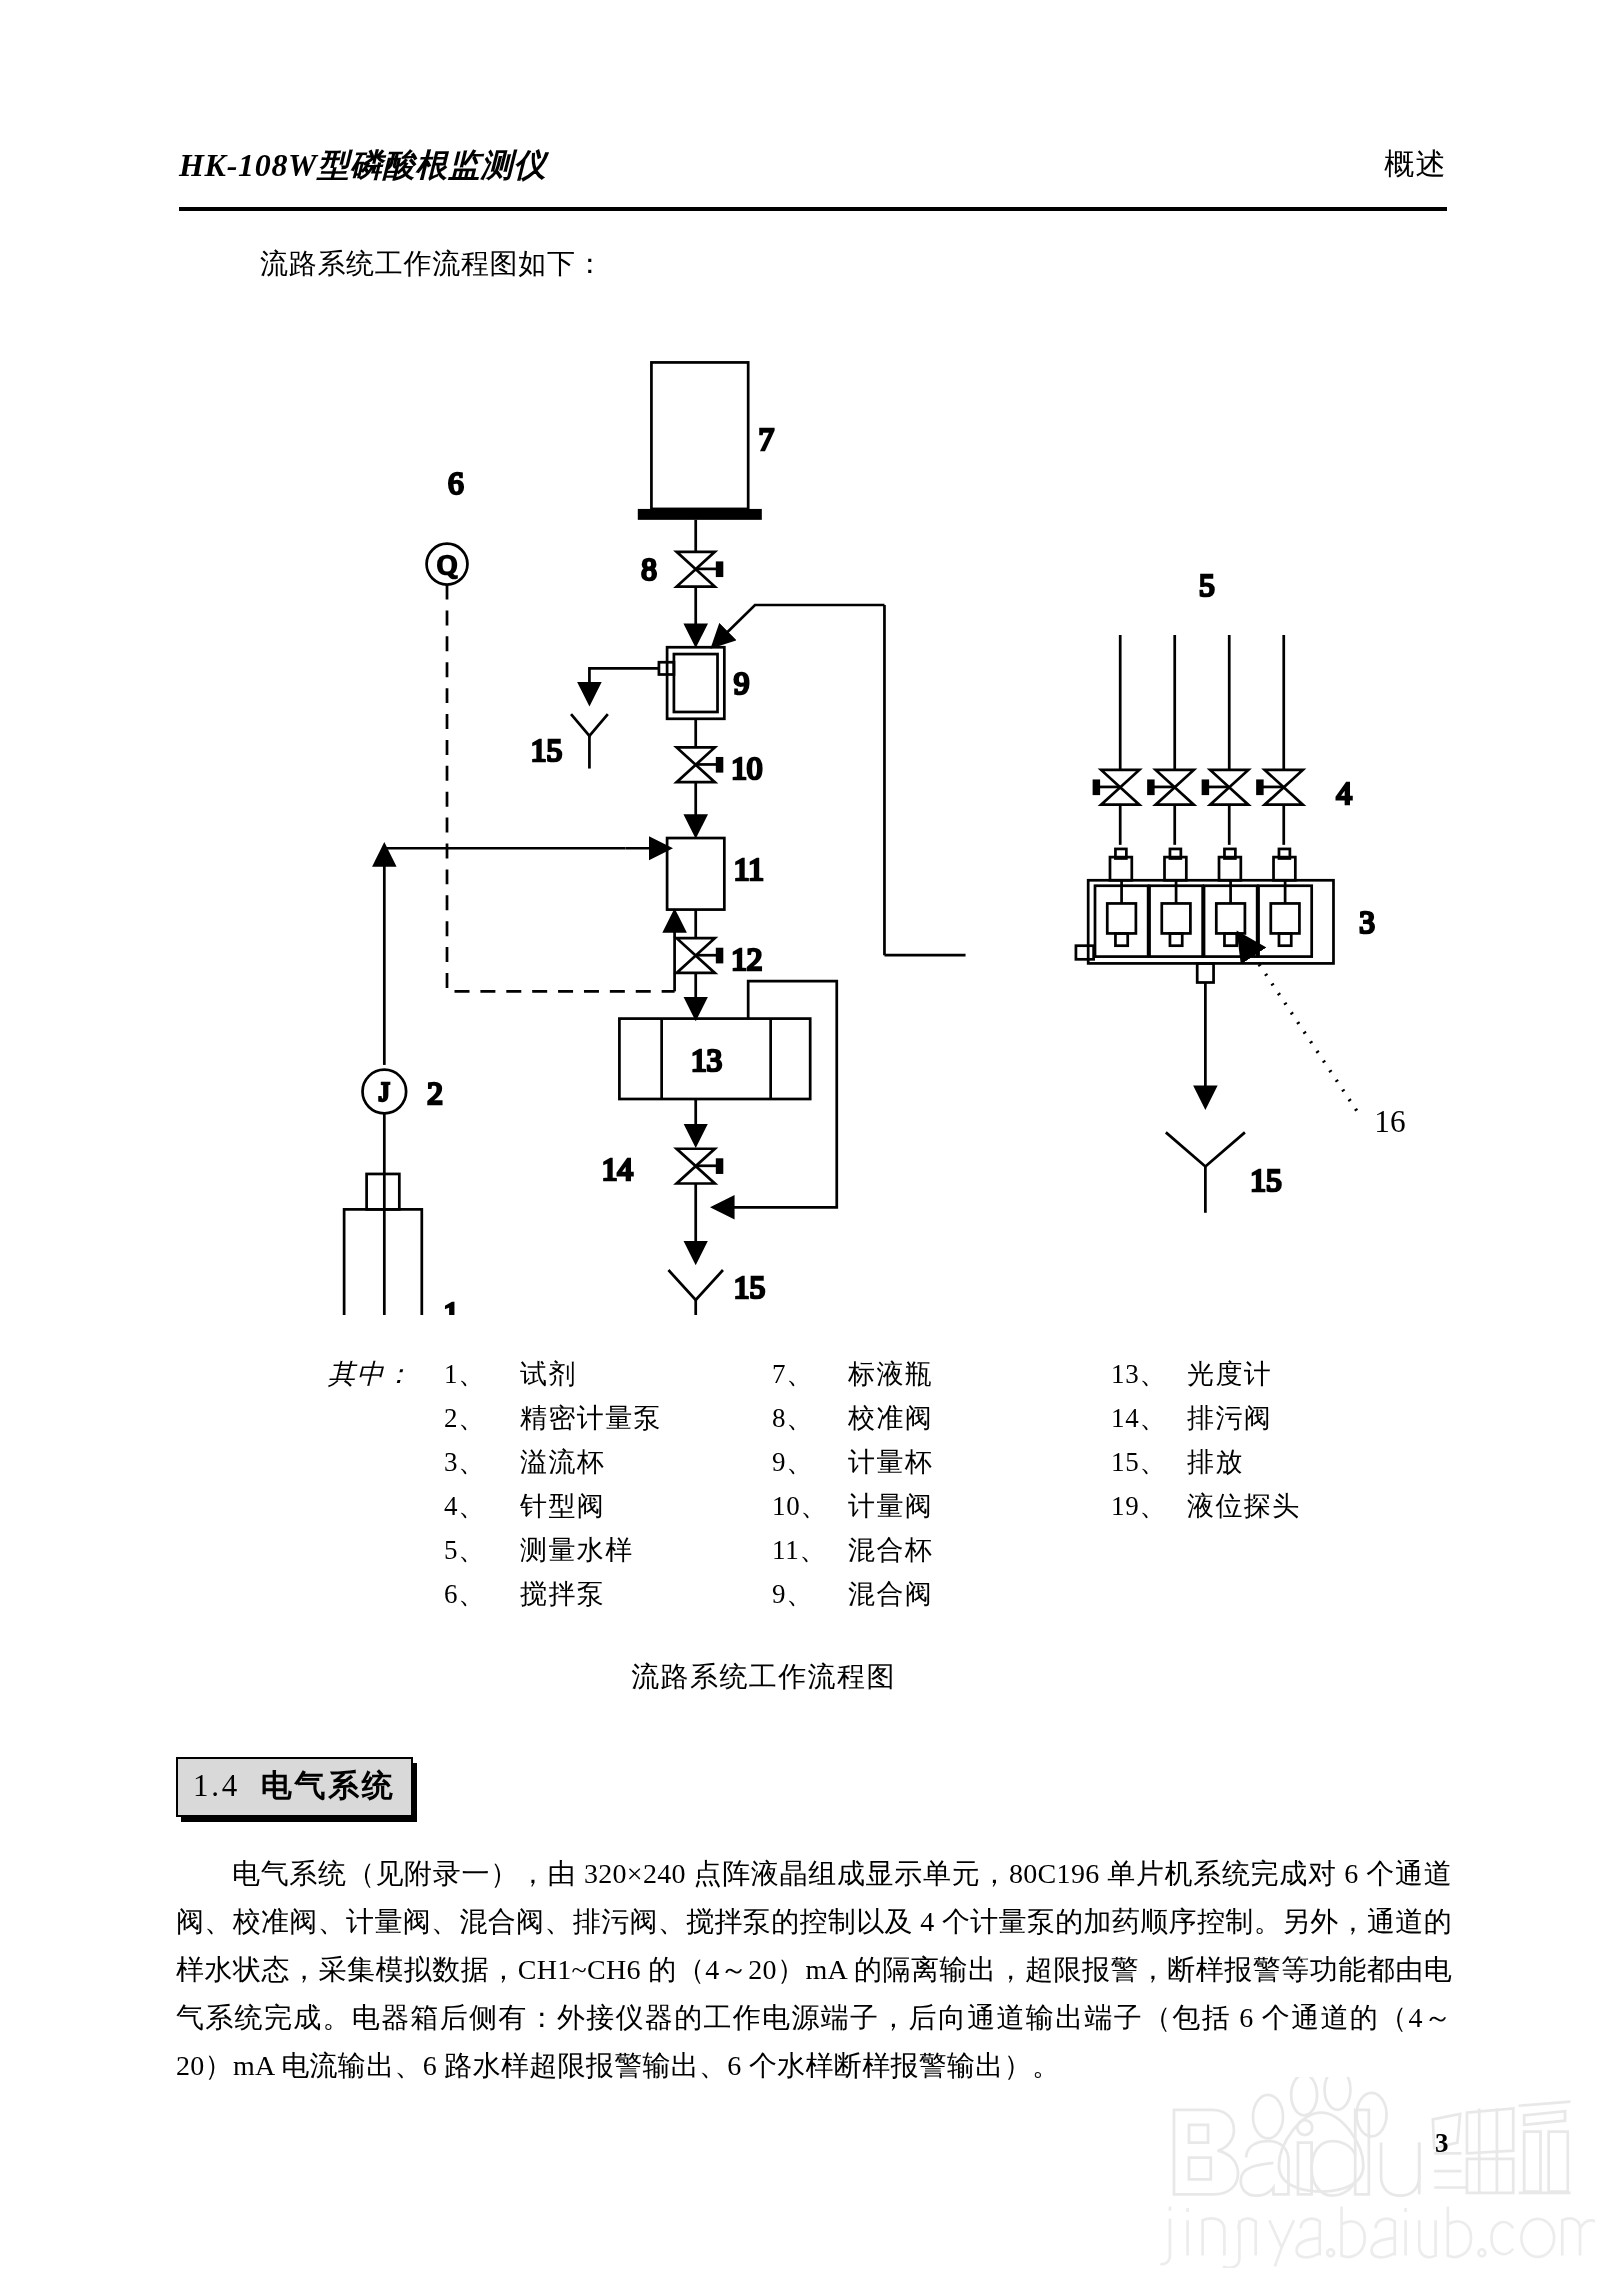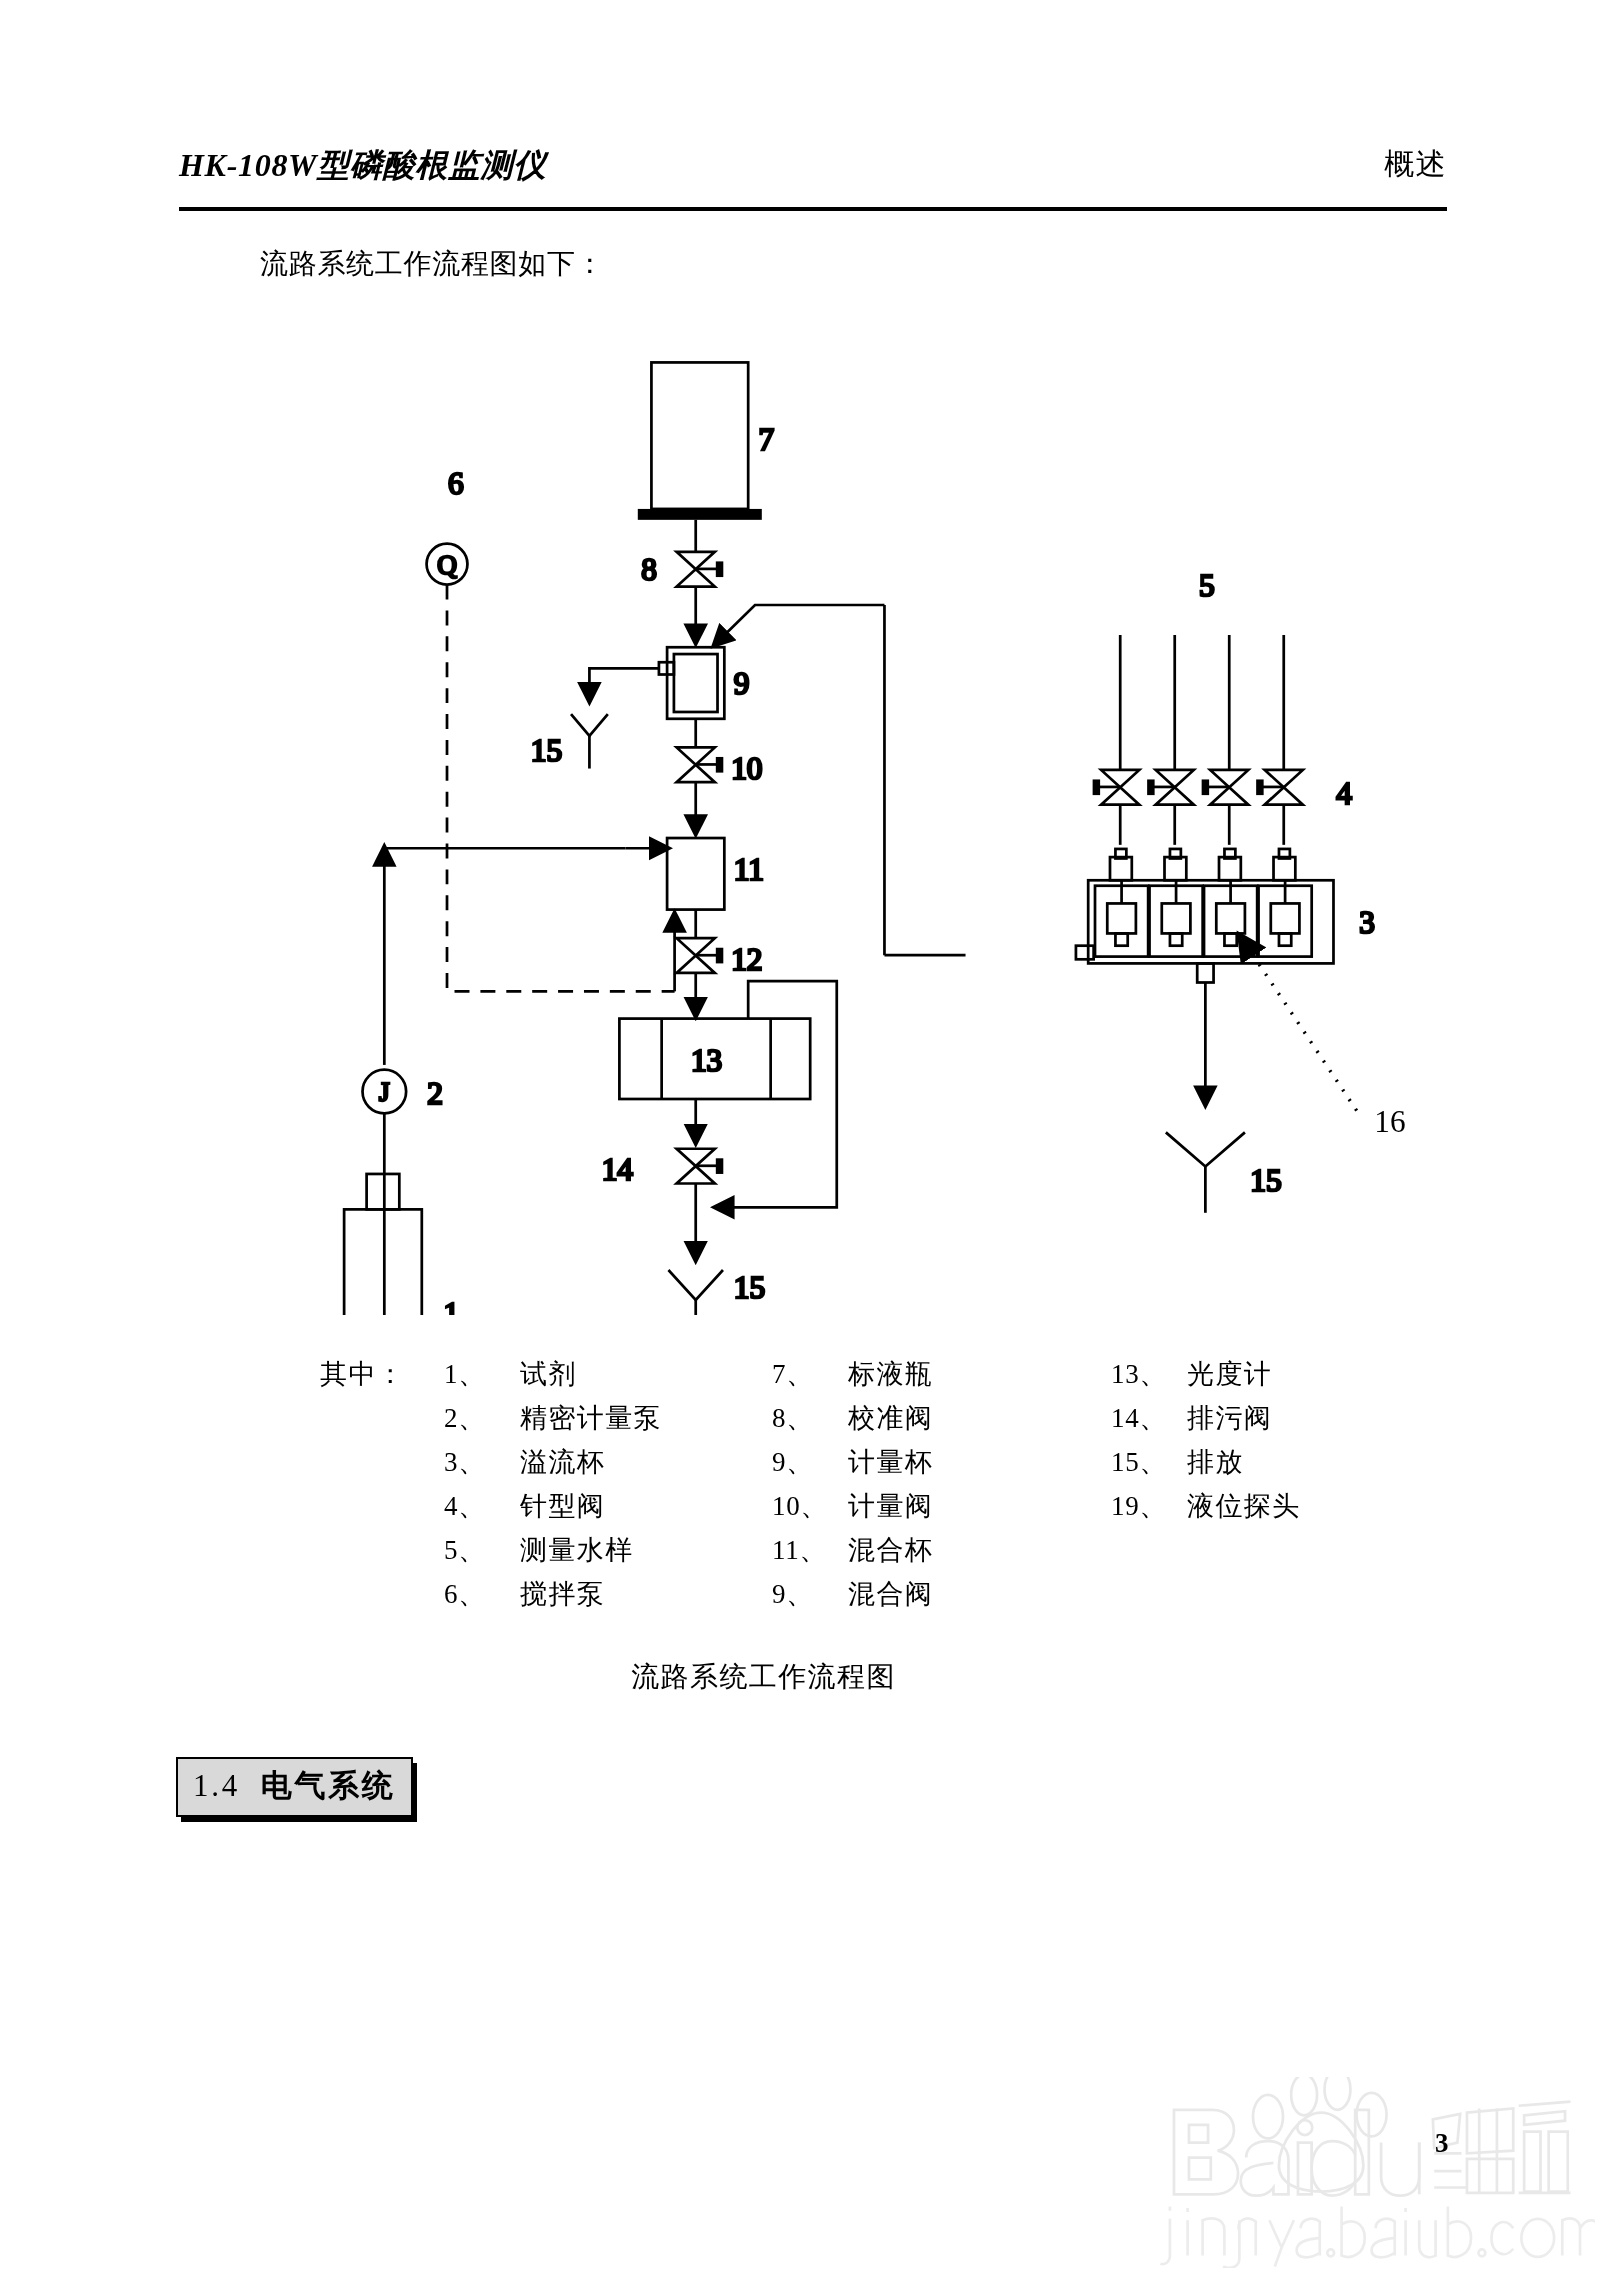--- a/index.html
+++ b/index.html
@@ -26,21 +26,21 @@
   .intro{position:absolute;left:240px;top:245px;font-size:28px;letter-spacing:0.7px;white-space:nowrap;margin-left:20px;}
 
   
   .diagram{position:absolute;left:273px;top:327px;width:1227px;height:988px;}
   .diagram svg{display:block;width:1227px;height:988px;}
   .num{font-family:"Liberation Serif","DejaVu Serif",serif;font-size:46px;fill:#000;}
   .glyph{font-family:"Liberation Serif","DejaVu Serif",serif;font-size:40px;fill:#000;}
 
   
   .legend{position:absolute;left:320px;top:1356px;width:954px;font-size:27px;}
-  .legend-lead{position:absolute;left:0px;top:0px;white-space:nowrap;letter-spacing:1.4px;}
+  .legend-lead{position:absolute;left:8px;top:0px;white-space:nowrap;letter-spacing:1.4px;font-style:italic;}
   .legend-col{position:absolute;top:0;}
   .legend-col.c1{left:124px;}
   .legend-col.c2{left:452px;}
   .legend-col.c3{left:791px;}
   .legend-row{display:flex;align-items:baseline;height:44px;white-space:nowrap;}
   .legend-idx{display:inline-block;min-width:76px;letter-spacing:0.7px;}
   .legend-txt{letter-spacing:1.4px;}
 
   
   .figcap{position:absolute;left:0;top:1658px;width:1527px;text-align:center;font-size:28px;letter-spacing:1.4px;}
@@ -362,20 +362,21 @@
 
   <div class="figcap">流路系统工作流程图</div>
 
   <div class="sec-wrap">
     <div class="sec-shadow"></div>
     <div class="sec-box">
       <span class="sec-text"><span class="sec-num">1.4</span>&nbsp;&nbsp;<span>电气系统</span></span>
     </div>
   </div>
 
+  <div class="body-par">电气系统（见附录一），由 320×240 点阵液晶组成显示单元，80C196 单片机系统完成对 6 个通道阀、校准阀、计量阀、混合阀、排污阀、搅拌泵的控制以及 4 个计量泵的加药顺序控制。另外，通道的样水状态，采集模拟数据，CH1~CH6 的（4～20）mA 的隔离输出，超限报警，断样报警等功能都由电气系统完成。电器箱后侧有：外接仪器的工作电源端子，后向通道输出端子（包括 6 个通道的（4～20）mA 电流输出、6 路水样超限报警输出、6 个水样断样报警输出）。</div>
 
   <div class="wm">
     <svg width="436" height="191" viewBox="0 0 640 280" xmlns="http://www.w3.org/2000/svg">
       <g fill="none" stroke="#d6d6d6" stroke-width="4">
 
         <ellipse cx="213" cy="26" rx="19" ry="30"></ellipse>
         <ellipse cx="262" cy="18" rx="19" ry="30"></ellipse>
         <ellipse cx="160" cy="58" rx="22" ry="32"></ellipse>
         <ellipse cx="312" cy="55" rx="22" ry="32"></ellipse>
         <path d="M238,52 C268,52 300,98 300,130 C300,156 272,168 238,168 C204,168 176,156 176,130 C176,98 208,52 238,52 z"></path>

